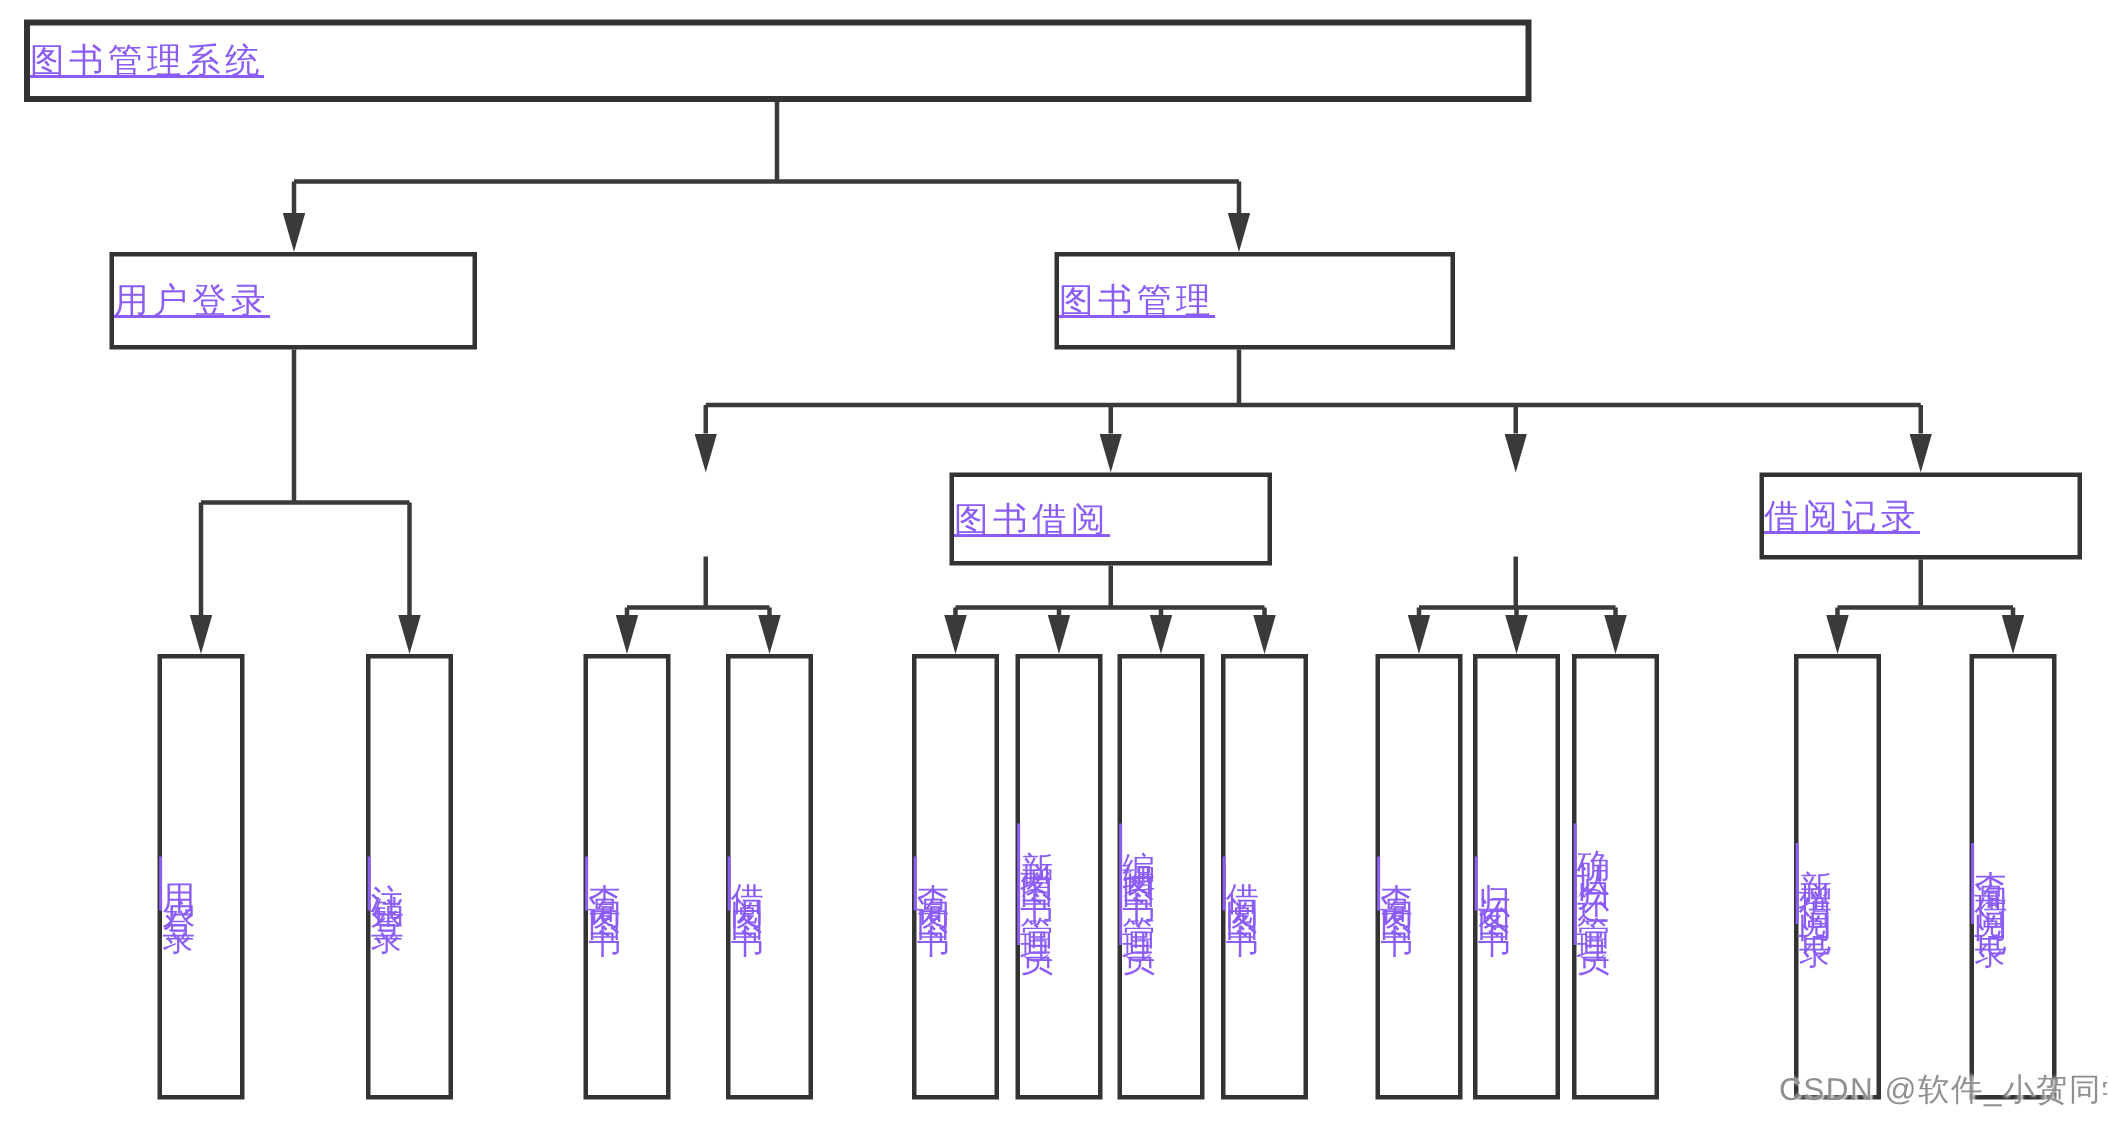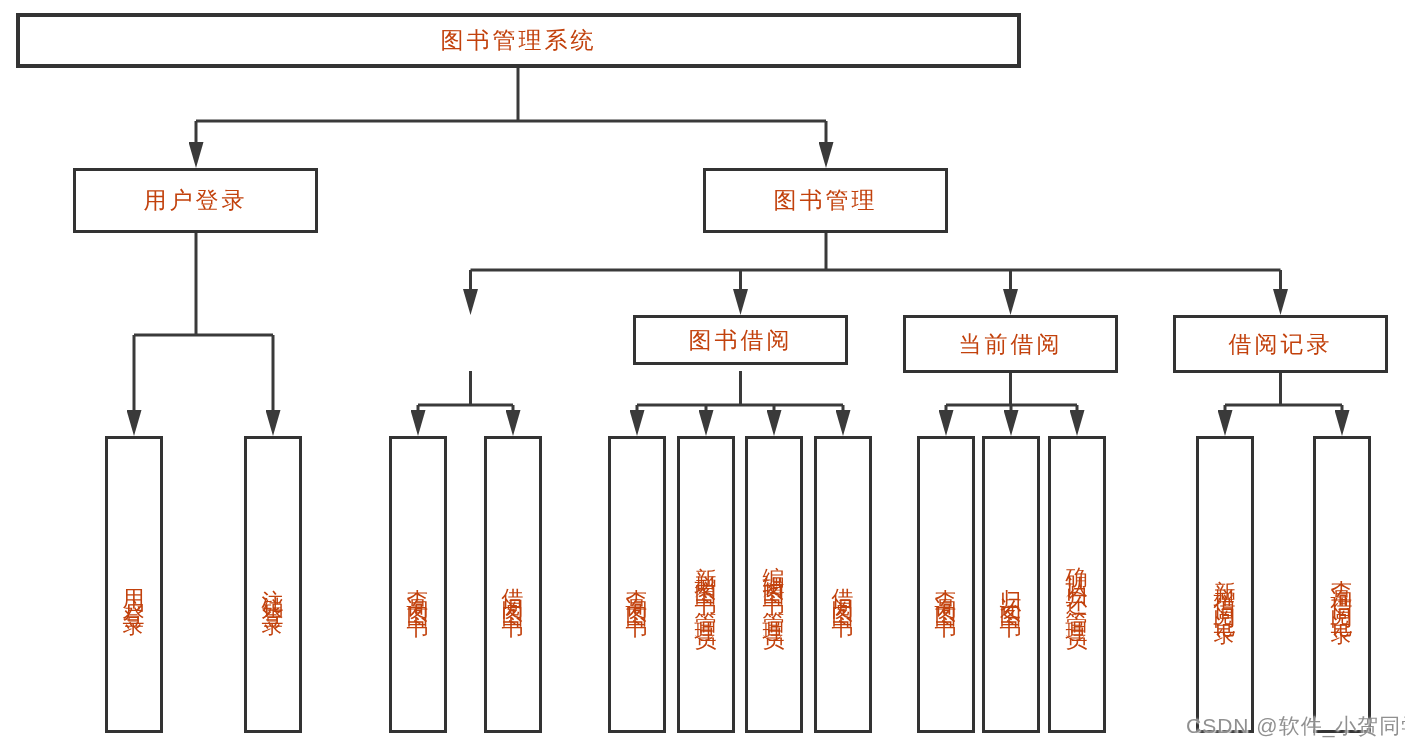--- a/index.html
+++ b/index.html
@@ -3,22 +3,22 @@
 <meta charset="utf-8">
 <style>
   html,body{margin:0;padding:0;background:#fff;}
   .canvas{
     position:relative;width:1405px;height:747px;background:#ffffff;
     font-family:"Liberation Sans",sans-serif;overflow:hidden;
   }
   .connectors{position:absolute;left:0;top:0;}
   .node{
     position:absolute;box-sizing:border-box;border:3px solid #333333;background:#ffffff;
-    display:flex;align-items:center;justify-content:center;
-    color:#c2410c;font-size:23px;letter-spacing:3px;z-index:2;
+    display:flex;align-items:center;
+    color:#8b5cf6;font-size:23px;letter-spacing:3px;z-index:2;text-decoration:underline;
   }
   .node.root{border-width:4px;}
   .node.vnode span{
     writing-mode:vertical-rl;text-orientation:mixed;
     font-size:22px;letter-spacing:9px;line-height:1.05;margin-bottom:-9px;
   }
   .watermark{
     position:absolute;left:1186px;top:712px;z-index:5;
     color:rgba(135,135,135,0.92);font-size:21px;letter-spacing:1px;white-space:nowrap;
     text-shadow:0 0 3px #ffffff,1px 1px 2px #ffffff;
@@ -78,29 +78,26 @@
     </g>
   </svg>
 
   <div class="node root" style="left:16px;top:13px;width:1005px;height:55px">
     <span>图书管理系统</span>
   </div>
 
   <div class="node" style="left:73px;top:168px;width:245px;height:65px">
     <span>用户登录</span>
   </div>
-  <div class="node" style="left:703px;top:168px;width:245px;height:65px">
+  <div class="node" style="left:703px;top:168px;width:267px;height:65px">
     <span>图书管理</span>
   </div>
 
-  <div class="node" style="left:633px;top:315px;width:215px;height:50px">
+  <div class="node" style="left:633px;top:315px;width:215px;height:62px">
     <span>图书借阅</span>
-  </div>
-  <div class="node" style="left:903px;top:315px;width:215px;height:58px">
-    <span>当前借阅</span>
   </div>
   <div class="node" style="left:1173px;top:315px;width:215px;height:58px">
     <span>借阅记录</span>
   </div>
 
   <div class="node vnode" style="left:105px;top:436px;width:58px;height:297px">
     <span>用户登录</span>
   </div>
   <div class="node vnode" style="left:244px;top:436px;width:58px;height:297px">
     <span>注销登录</span>

